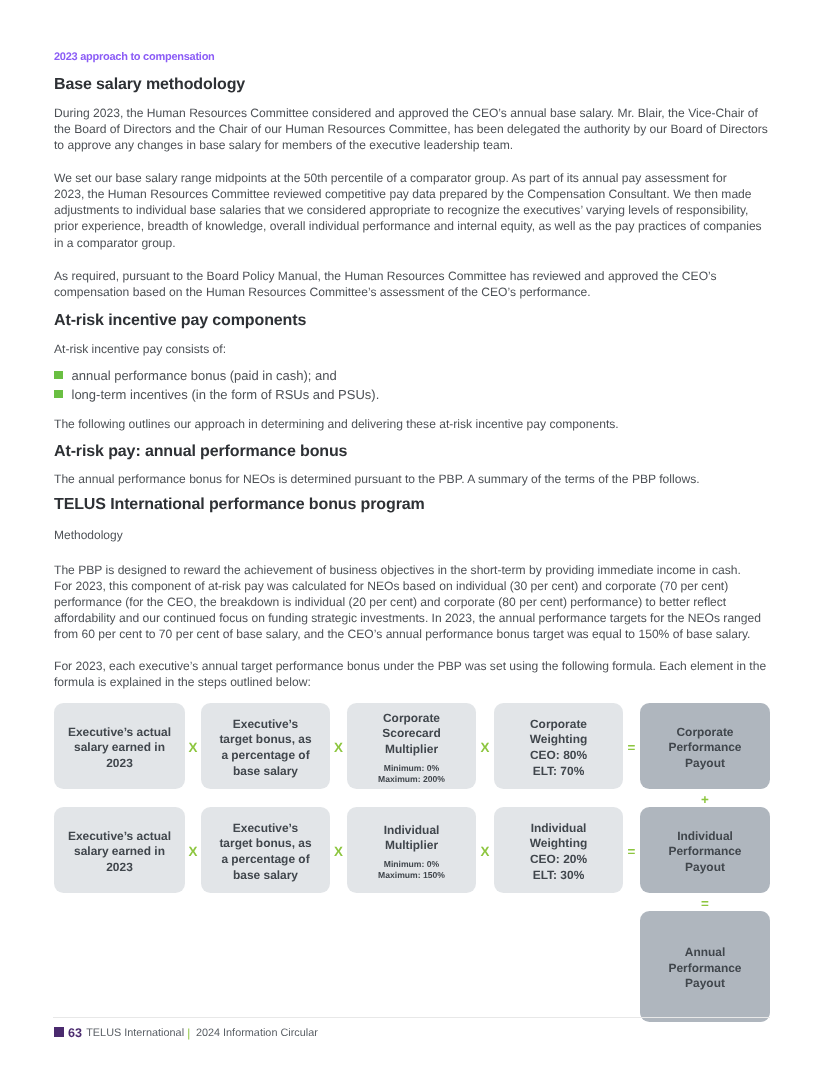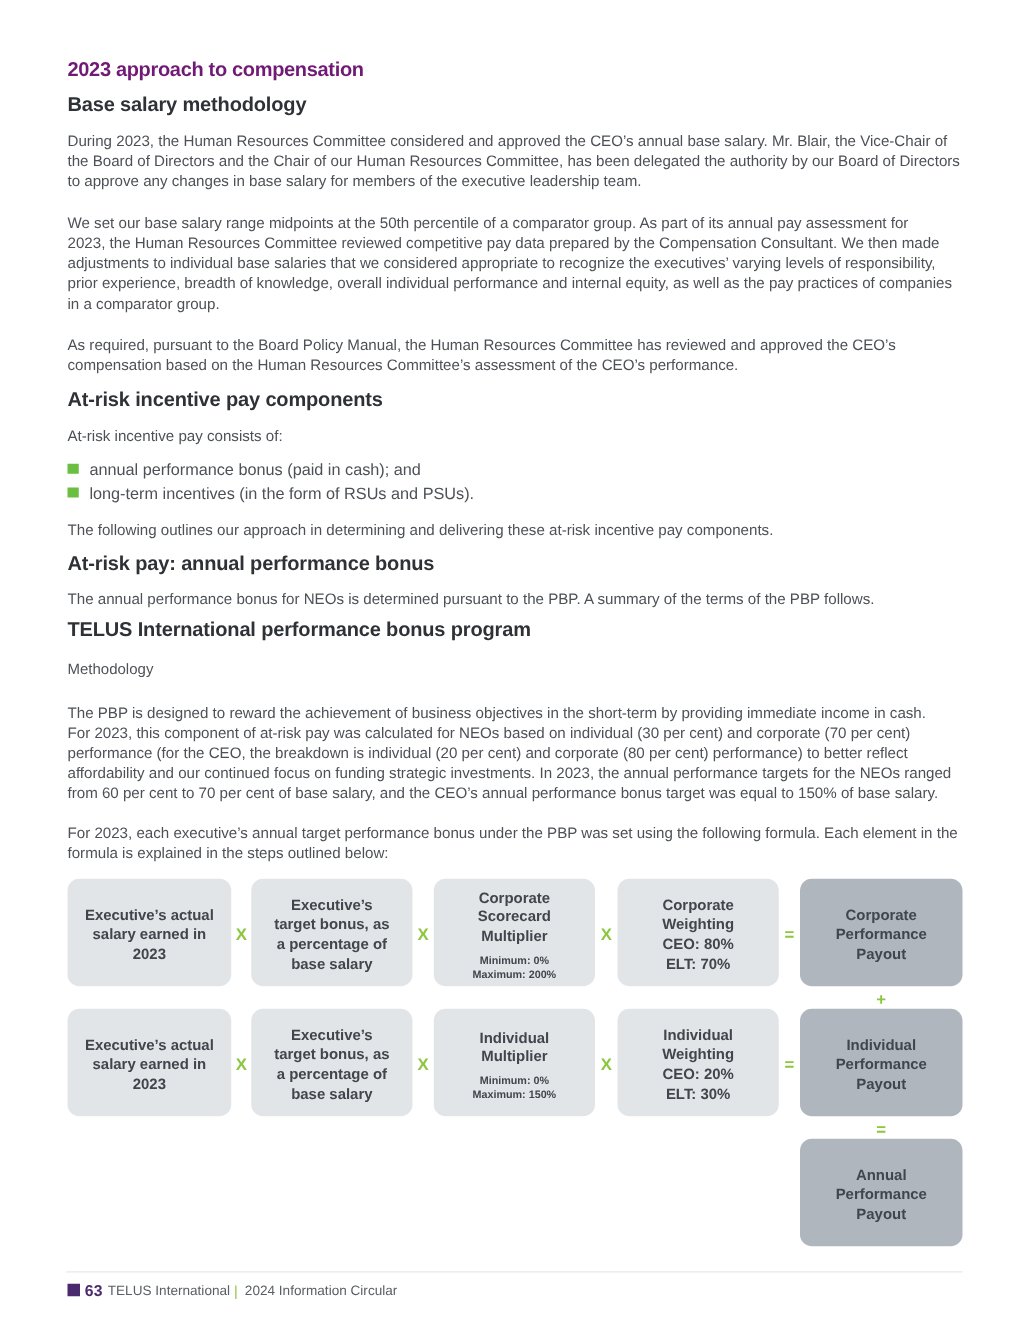--- a/index.html
+++ b/index.html
@@ -8,21 +8,21 @@
     width: 824px; height: 1075px;
     background: #ffffff;
     font-family: "Liberation Sans", sans-serif;
     color: #4b4f54;
     -webkit-font-smoothing: antialiased;
     text-rendering: geometricPrecision;
   }
   .page { position: relative; width: 824px; height: 1075px; overflow:hidden; }
 
   .section-title {
-    font-size: 16px; font-weight: bold; color: #701a75;
+    font-size: 11px; font-weight: bold; color: #8b5cf6;
     position: absolute; left: 54px; letter-spacing: -0.26px;
     margin:0; line-height:18px; white-space:nowrap;
   }
   .sub {
     font-size: 16px; font-weight: bold; color: #2E3135;
     position: absolute; left: 54px; margin:0; line-height:16.2px; letter-spacing:-0.12px;
     white-space:nowrap;
   }
   .body {
     font-size: 12.1px; line-height: 16.2px; color: #4D5156;
@@ -172,21 +172,21 @@
     </div>
     <div class="dop" style="left:623px; top:807px; width:17px; height:86px;">=</div>
     <div class="dbox dark" style="left:640px; top:807px; width:130px; height:86px;">
       <span class="ln">Individual</span>
       <span class="ln">Performance</span>
       <span class="ln">Payout</span>
     </div>
 
     <div class="dop" style="left:640px; top:893px; width:130px; height:18px;">=</div>
 
-    <div class="dbox dark" style="left:640px; top:911px; width:130px; height:86px;">
+    <div class="dbox dark" style="left:640px; top:911px; width:130px; height:111px;">
       <span class="ln">Annual</span>
       <span class="ln">Performance</span>
       <span class="ln">Payout</span>
     </div>
   </div>
 
   <div class="footrule"></div>
   <div class="footer">
     <span class="sq"></span>
     <span class="pg">63</span>

